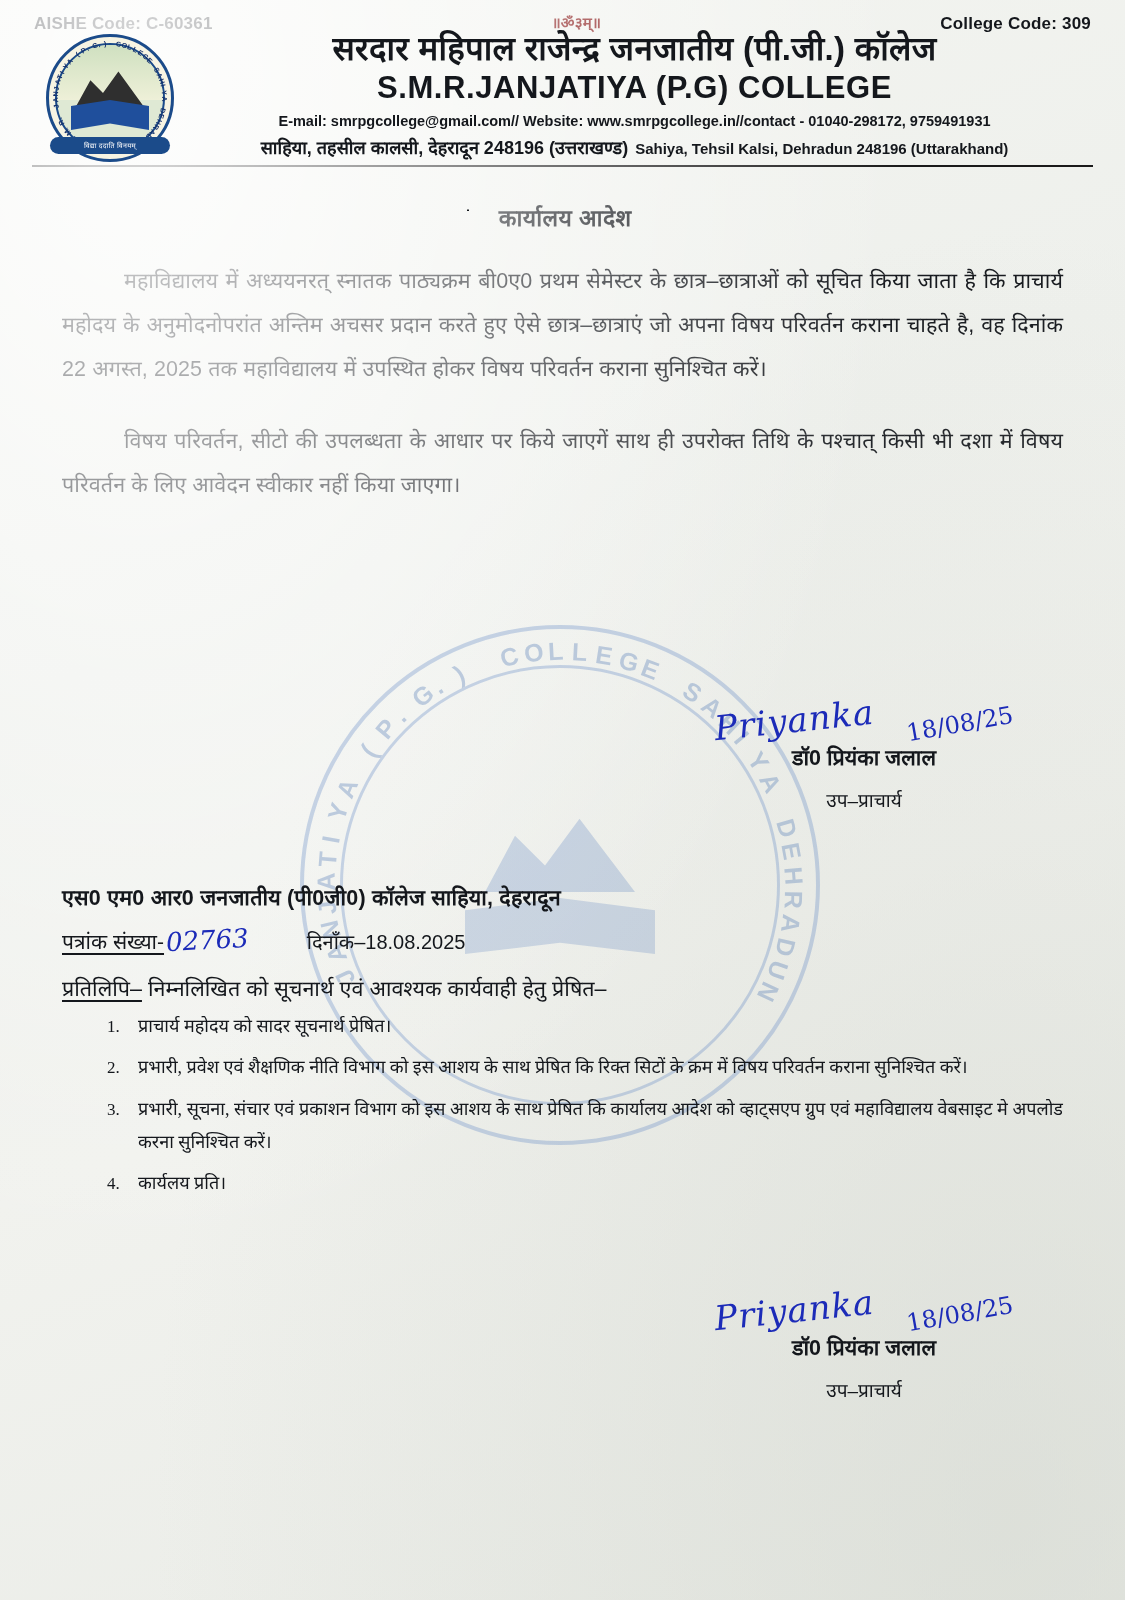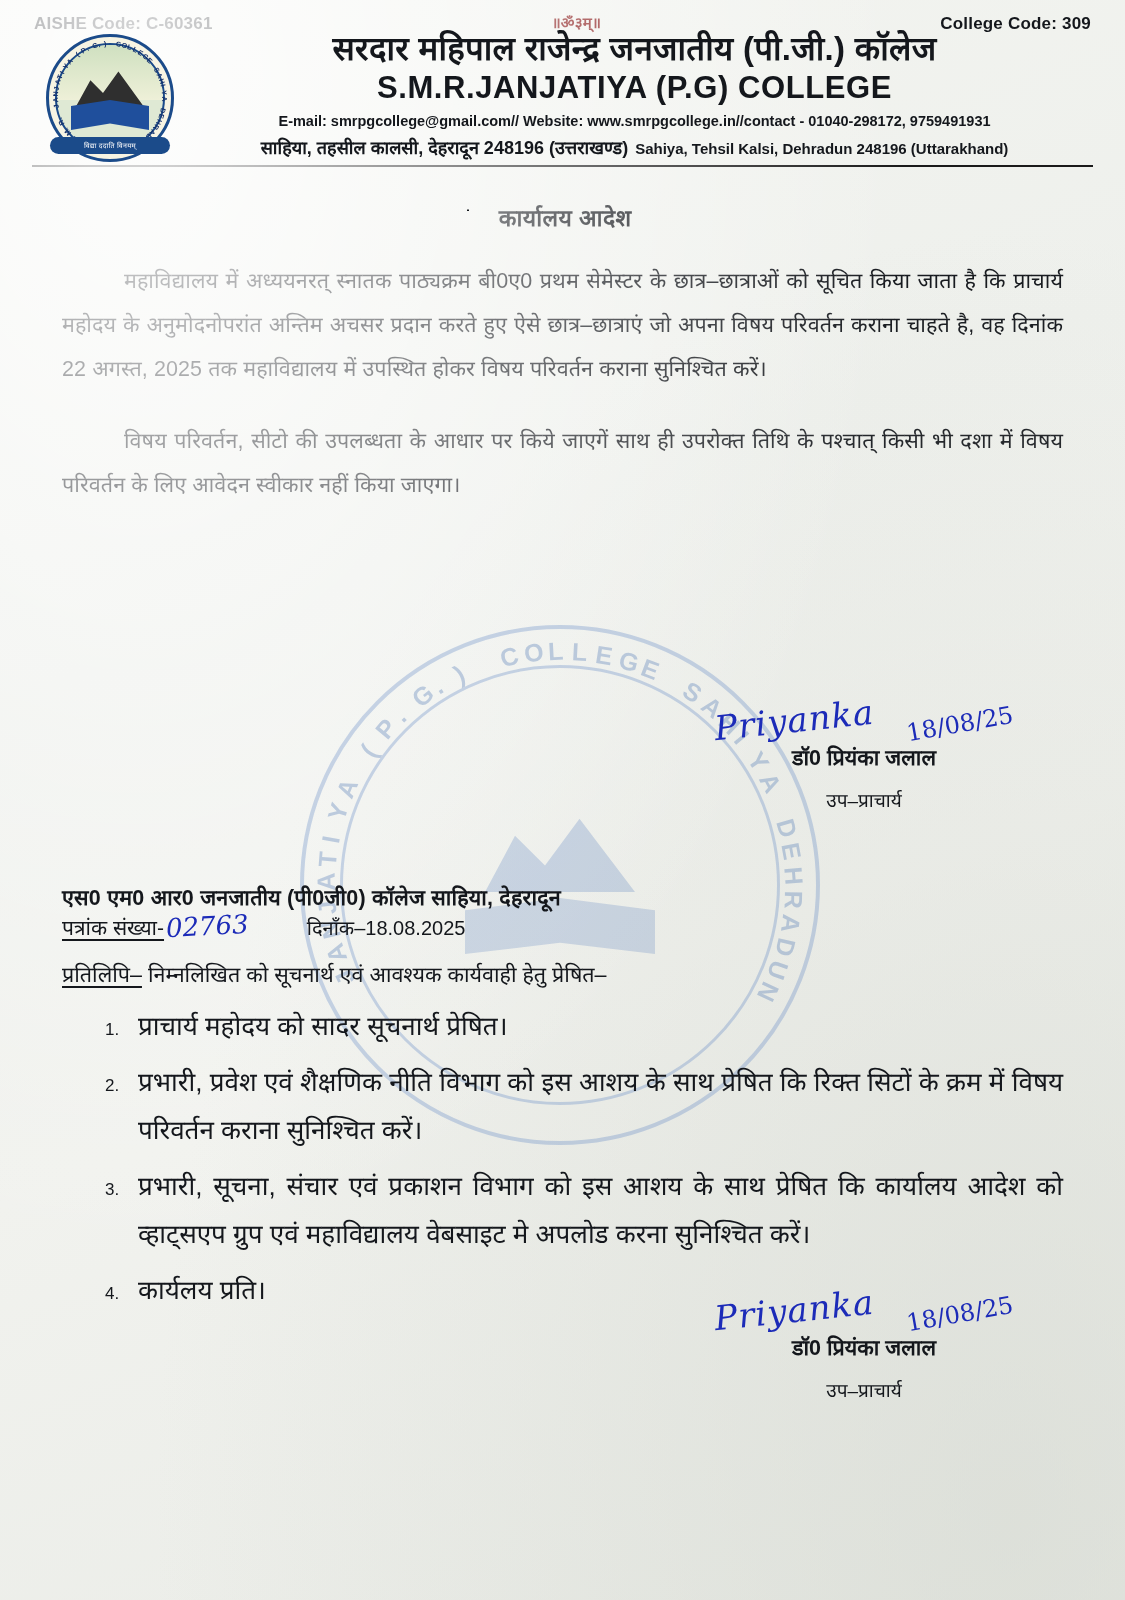--- a/index.html
+++ b/index.html
@@ -310,20 +310,21 @@
     top: 882px;
   }
   .office-line {
     font-size: 21.5px;
     font-weight: bold;
     letter-spacing: .2px;
   }
   .memo-row {
     display: flex;
     align-items: baseline;
+    margin-top: 14px;
   }
   .memo-label {
     font-size: 21px;
     text-decoration: underline;
     text-underline-offset: 4px;
   }
   .memo-no {
     font-family: "DejaVu Serif", serif;
     color: #1c2bb8;
     font-size: 26px;
@@ -340,24 +341,25 @@
   .memo-date {
     font-size: 20px;
     margin-left: 56px;
   }
   .copy-head {
     font-size: 21.5px;
     margin-top: 18px;
   }
   .copy-head u { text-underline-offset: 4px; }
   ol.copies {
-    margin: 14px 0 0 0;
+    margin: 8px 0 0 0;
     padding-left: 62px;
-    font-size: 26px;
+    font-size: 18px;
     line-height: 1.85;
+    font-family: Liberation Serif, serif;
   }
   ol.copies li {
     margin-bottom: 8px;
     padding-left: 14px;
     text-align: justify;
   }
   ol.copies li::marker {
     font-size: 17px;
   }
 </style>

